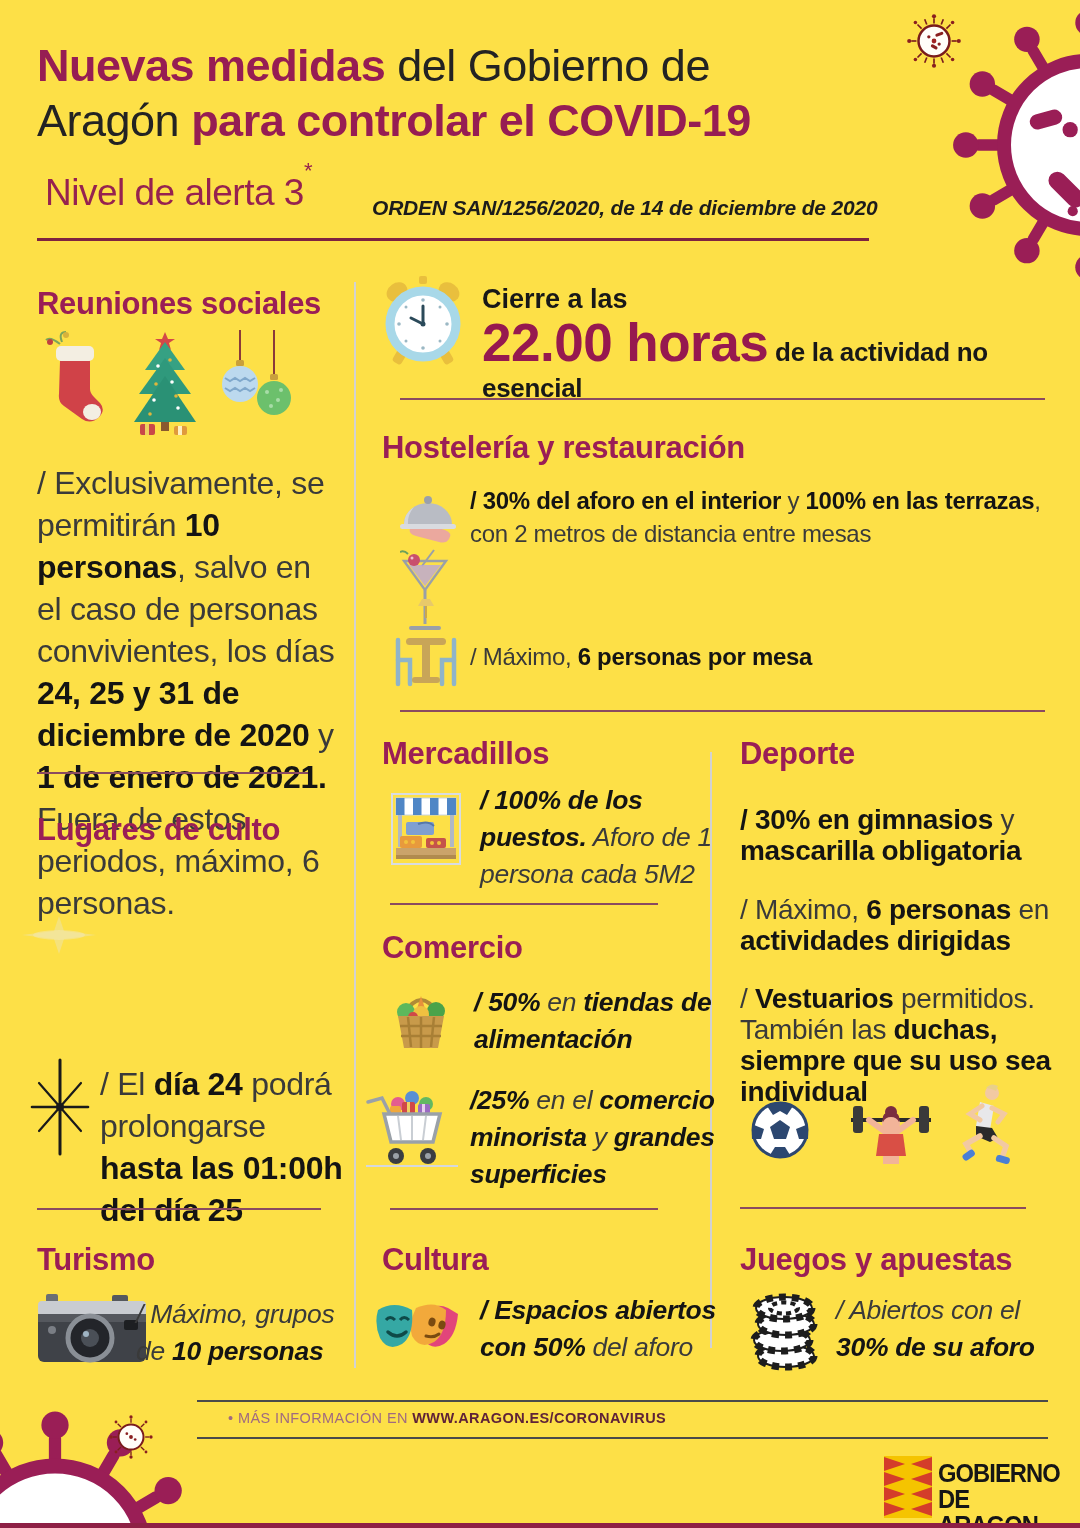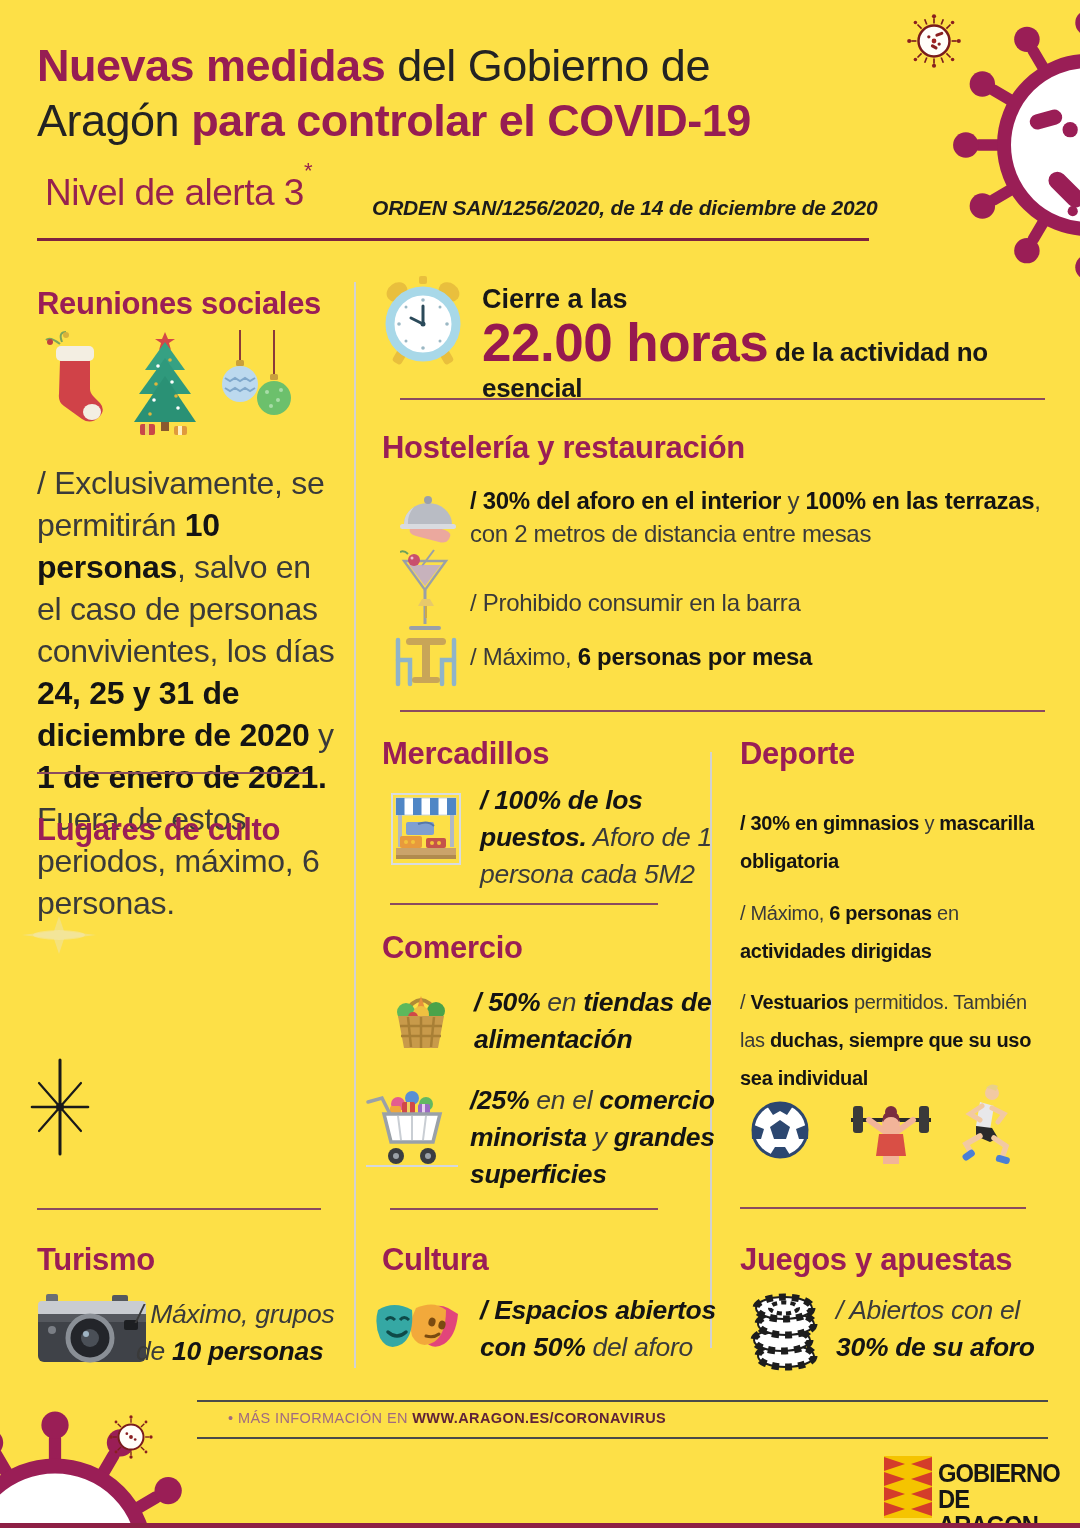--- a/index.html
+++ b/index.html
@@ -19,21 +19,21 @@
   .vdiv{width:2px;background:#d2d2d2;}
   .frule{height:2px;background:#4a4a4a;}
   
   .h-sec{font-size:31px;font-weight:700;color:#9a1e56;letter-spacing:-0.3px;}
   
   .rich{letter-spacing:-0.3px;color:#3a3a3a;}
   .rich b{color:#141414;font-weight:700;}
   .t-left{font-size:32px;line-height:42px;}
   .t-mid{font-size:26.5px;line-height:37px;font-style:italic;}
   .t-host{font-size:24px;line-height:33px;}
-  .t-dep{font-size:20px;line-height:38px;}
+  .t-dep{font-size:28px;line-height:31px;}
   
   .closure-pre{font-size:27px;font-weight:700;color:#181818;}
   .closure-time{font-size:53px;font-weight:700;color:#96194f;letter-spacing:-0.5px;}
   .closure-post{font-size:26px;font-weight:700;color:#181818;letter-spacing:-0.3px;}
   
   .finfo{font-size:14.5px;letter-spacing:0.4px;}
   .finfo .pre{color:#a06a80;}
   .finfo .url{color:#5f2238;font-weight:700;}
   .logo-text{font-size:25px;line-height:26px;font-weight:700;color:#161616;letter-spacing:-1px;transform:scaleX(.95);transform-origin:left;}
   .bottom-bar{left:0;top:1523px;width:1080px;height:5px;background:#8e2045;}
@@ -210,20 +210,21 @@
 
   <svg class="abs" style="left:26px;top:1058px" width="68" height="98" viewBox="0 0 68 98">
     <g stroke="#1a1a1a" stroke-linecap="round">
       <line x1="34" y1="2" x2="34" y2="96" stroke-width="3"></line>
       <line x1="6" y1="49" x2="62" y2="49" stroke-width="2.6"></line>
       <line x1="13" y1="25" x2="55" y2="73" stroke-width="2.2"></line>
       <line x1="55" y1="25" x2="13" y2="73" stroke-width="2.2"></line>
     </g>
     <circle cx="34" cy="49" r="4" fill="#1a1a1a"></circle>
   </svg>
+  <div class="abs rich t-left" style="left:100px;top:1063px;width:256px"><span>/ El </span><b>día 24</b><span> podrá prolongarse </span><b>hasta las 01:00h del día 25</b></div>
 
   <div class="abs rule" style="left:37px;top:1208px;width:284px"></div>
 
   <div class="abs h-sec" style="left:37px;top:1242px">Turismo</div>
   <svg class="abs" style="left:36px;top:1290px" width="112" height="78" viewBox="0 0 112 78">
     <rect x="10" y="4" width="12" height="9" rx="2" fill="#6a6e74"></rect>
     <rect x="76" y="5" width="16" height="8" rx="2" fill="#55585e"></rect>
     <rect x="2" y="11" width="108" height="15" rx="4" fill="#c9ccd1"></rect>
     <rect x="2" y="24" width="108" height="48" rx="6" fill="#3f4248"></rect>
     <rect x="2" y="24" width="108" height="8" fill="#55585e"></rect>
@@ -278,21 +279,20 @@
   <svg class="abs" style="left:400px;top:548px" width="50" height="90" viewBox="0 0 50 90">
     <line x1="34" y1="2" x2="22" y2="18" stroke="#9aa0a8" stroke-width="2"></line>
     <polygon points="9,17 41,17 25,38" fill="#b9a6d9" opacity="0.8"></polygon>
     <polygon points="4,13 46,13 25,42" fill="none" stroke="#9aa0a8" stroke-width="2.4"></polygon>
     <circle cx="14" cy="12" r="6" fill="#c94f6d"></circle>
       <circle cx="12" cy="10" r="1.5" fill="#f0c0cc"></circle>
     <path d="M8 6 q-4 -4 -8 -2" stroke="#6da05a" stroke-width="2" fill="none"></path>
     <line x1="25" y1="42" x2="25" y2="76" stroke="#9aa0a8" stroke-width="3"></line>
     <line x1="11" y1="80" x2="39" y2="80" stroke="#9aa0a8" stroke-width="4" stroke-linecap="round"></line>
   </svg>
-  <div class="abs rich t-host" style="left:470px;top:586px;width:575px"><span>/ Prohibido consumir en la barra</span></div>
 
   <svg class="abs" style="left:386px;top:598px" width="80" height="96" viewBox="0 0 80 96">
     <line x1="40" y1="8" x2="40" y2="20" stroke="#caa84a" stroke-width="2"></line>
     <polygon points="32,8 48,8 44,1 36,1" fill="#e8c96a"></polygon>
     <g stroke="#8fb4c9" stroke-width="4.5" stroke-linecap="round" fill="none">
       <path d="M12 42 v44"></path>
         <path d="M12 62 h12 v24"></path>
       <path d="M68 42 v44"></path>
         <path d="M68 62 h-12 v24"></path>
     </g>

